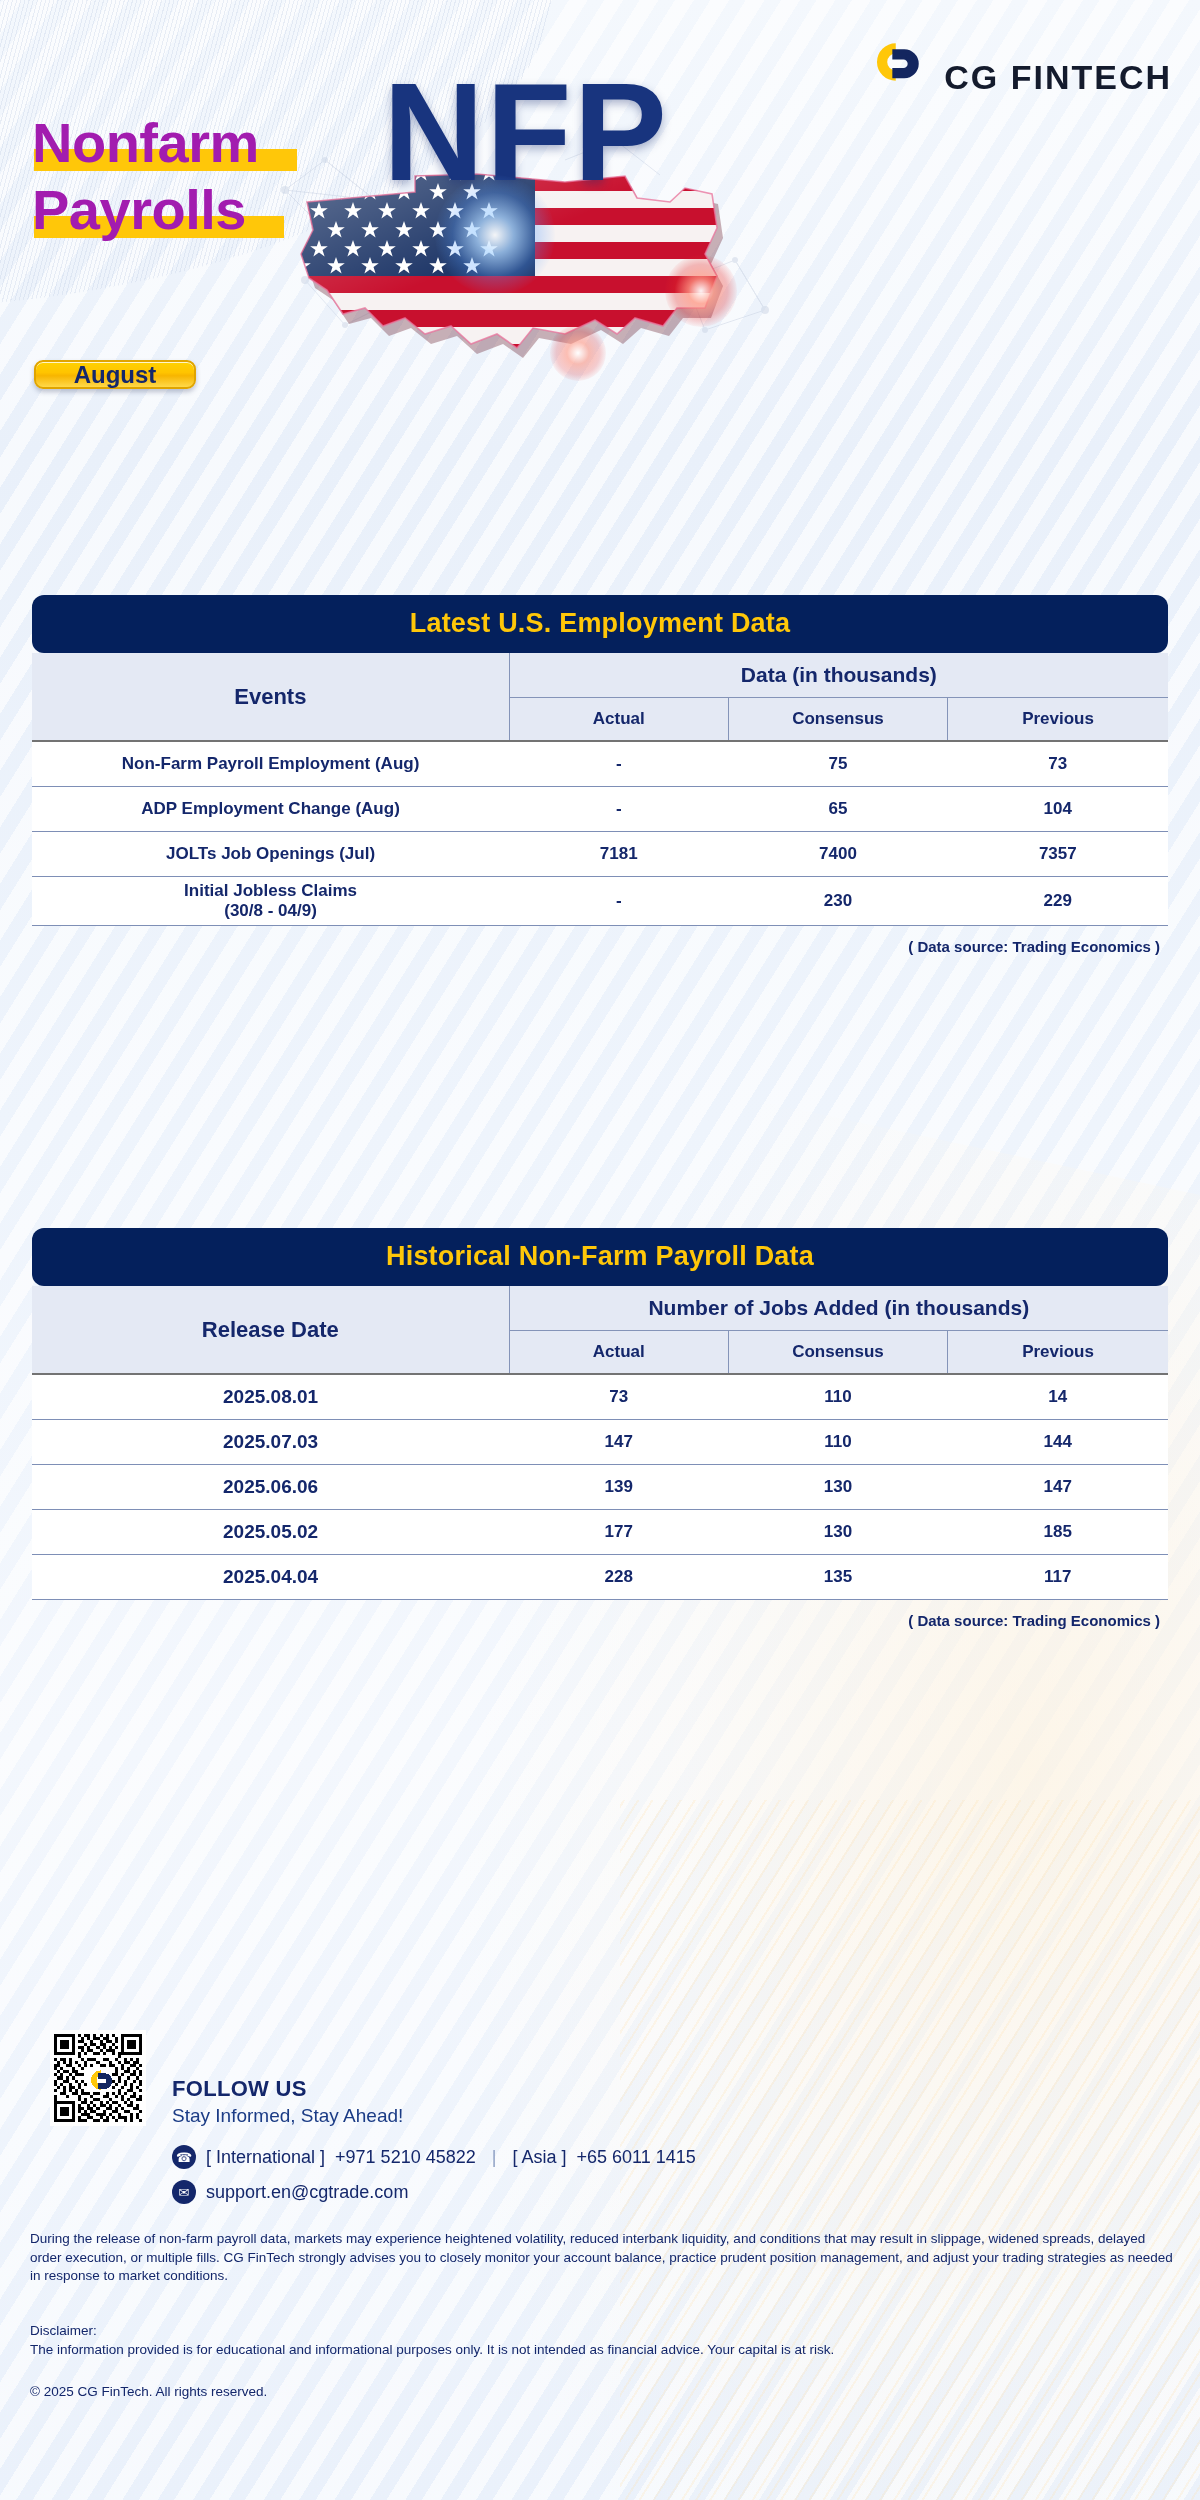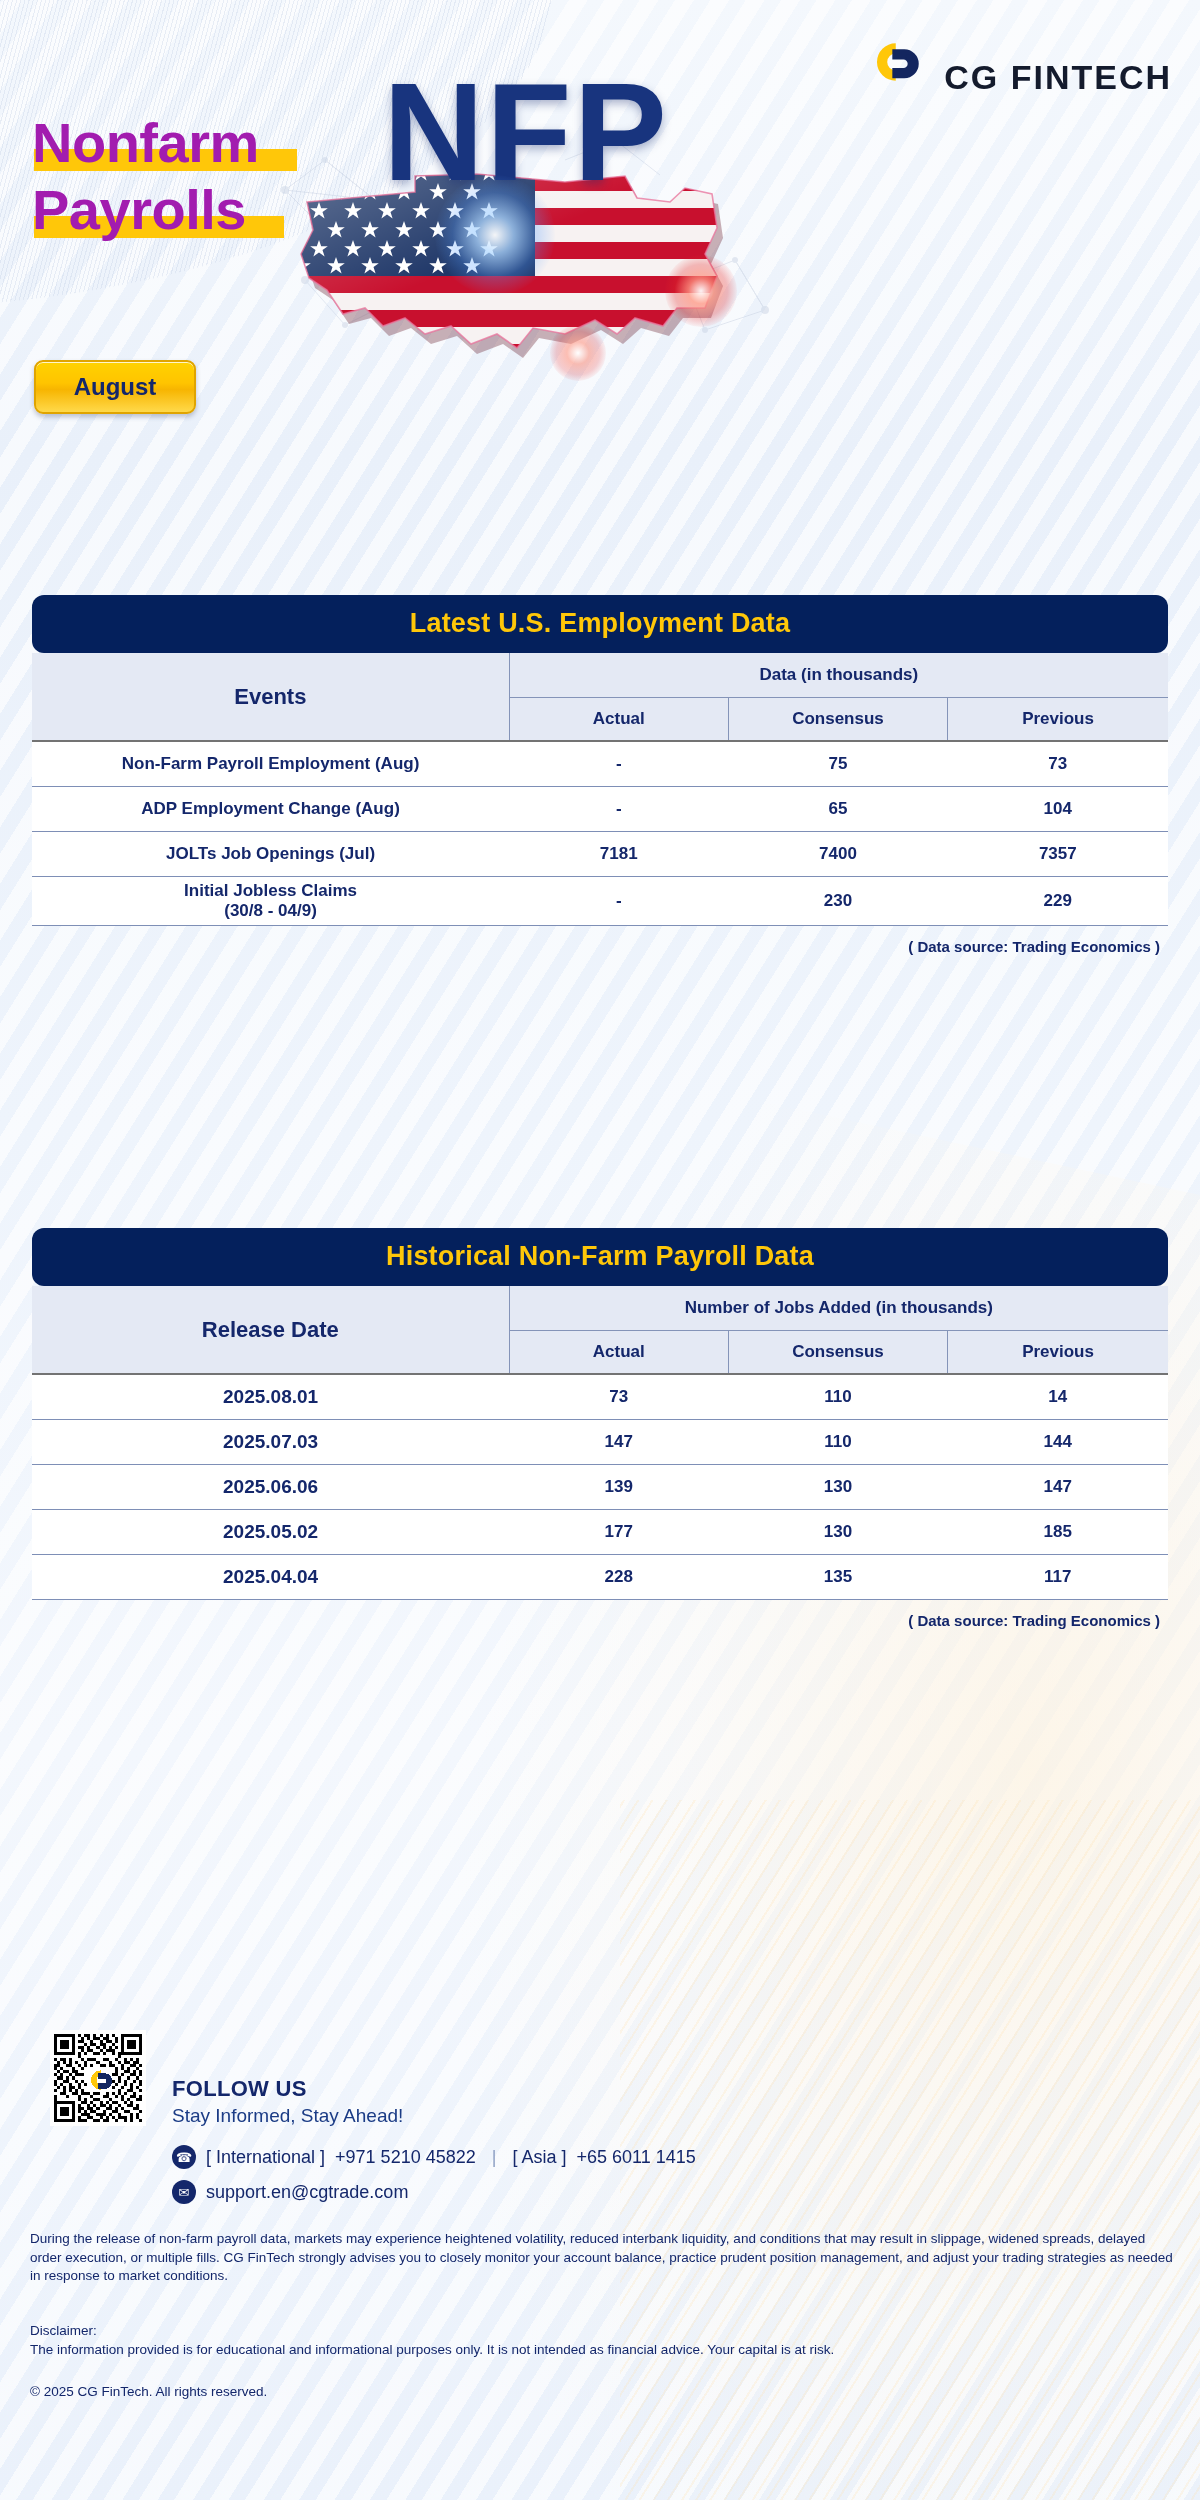--- a/index.html
+++ b/index.html
@@ -72,21 +72,21 @@
     position: absolute; left: 2px; right: -38px; bottom: 4px; height: 22px;
     background: #FFC709; z-index: 0;
   }
   .title-line .tx {
     position: relative; z-index: 1;
     font-size: 56px; font-weight: 700; color: #a21caf; letter-spacing: -.5px;
   }
 
   .month-badge {
     position: absolute; left: 34px; top: 360px;
-    width: 162px; height: 54px;
+    width: 162px; height: 29px;
     border-radius: 9px;
     background: linear-gradient(180deg,#FFD200 0%, #FFC400 42%, #F7B500 55%, #FFD94A 100%);
     border: 2px solid #E0A400;
     box-shadow: 0 3px 5px rgba(40,50,90,.28), inset 0 1px 0 rgba(255,255,255,.8);
     display:flex;align-items:center;justify-content:center;
   }
   .month-badge span { font-size: 24px; font-weight: 700; color: #14276B; }
 
   
   .hero { position: absolute; left: 265px; top: 70px; width: 520px; height: 300px; }
@@ -114,21 +114,21 @@
   .card-title {
     background: #04205C; color: #FFC709;
     font-size: 27px; font-weight: 700; text-align: center;
     padding: 13px 0 14px;
     letter-spacing: .2px;
     border-radius: 12px;
   }
   table { width: 100%; border-collapse: collapse; table-layout: fixed; }
   thead th {
     background: #E4E9F4; color: #14276B;
-    font-size: 17px; font-weight: 700;
+    font-size: 21px; font-weight: 700;
   }
   .th-main { font-size: 22px; }
   .th-sub  { font-size: 17px; }
   .vline { border-left: 1px solid #8494B8; }
   .hline-thin { border-bottom: 1px solid #8494B8; }
   .head-bottom { border-bottom: 2px solid #737373; }
 
   tbody td {
     background: #ffffff;
     color: #14276B;

